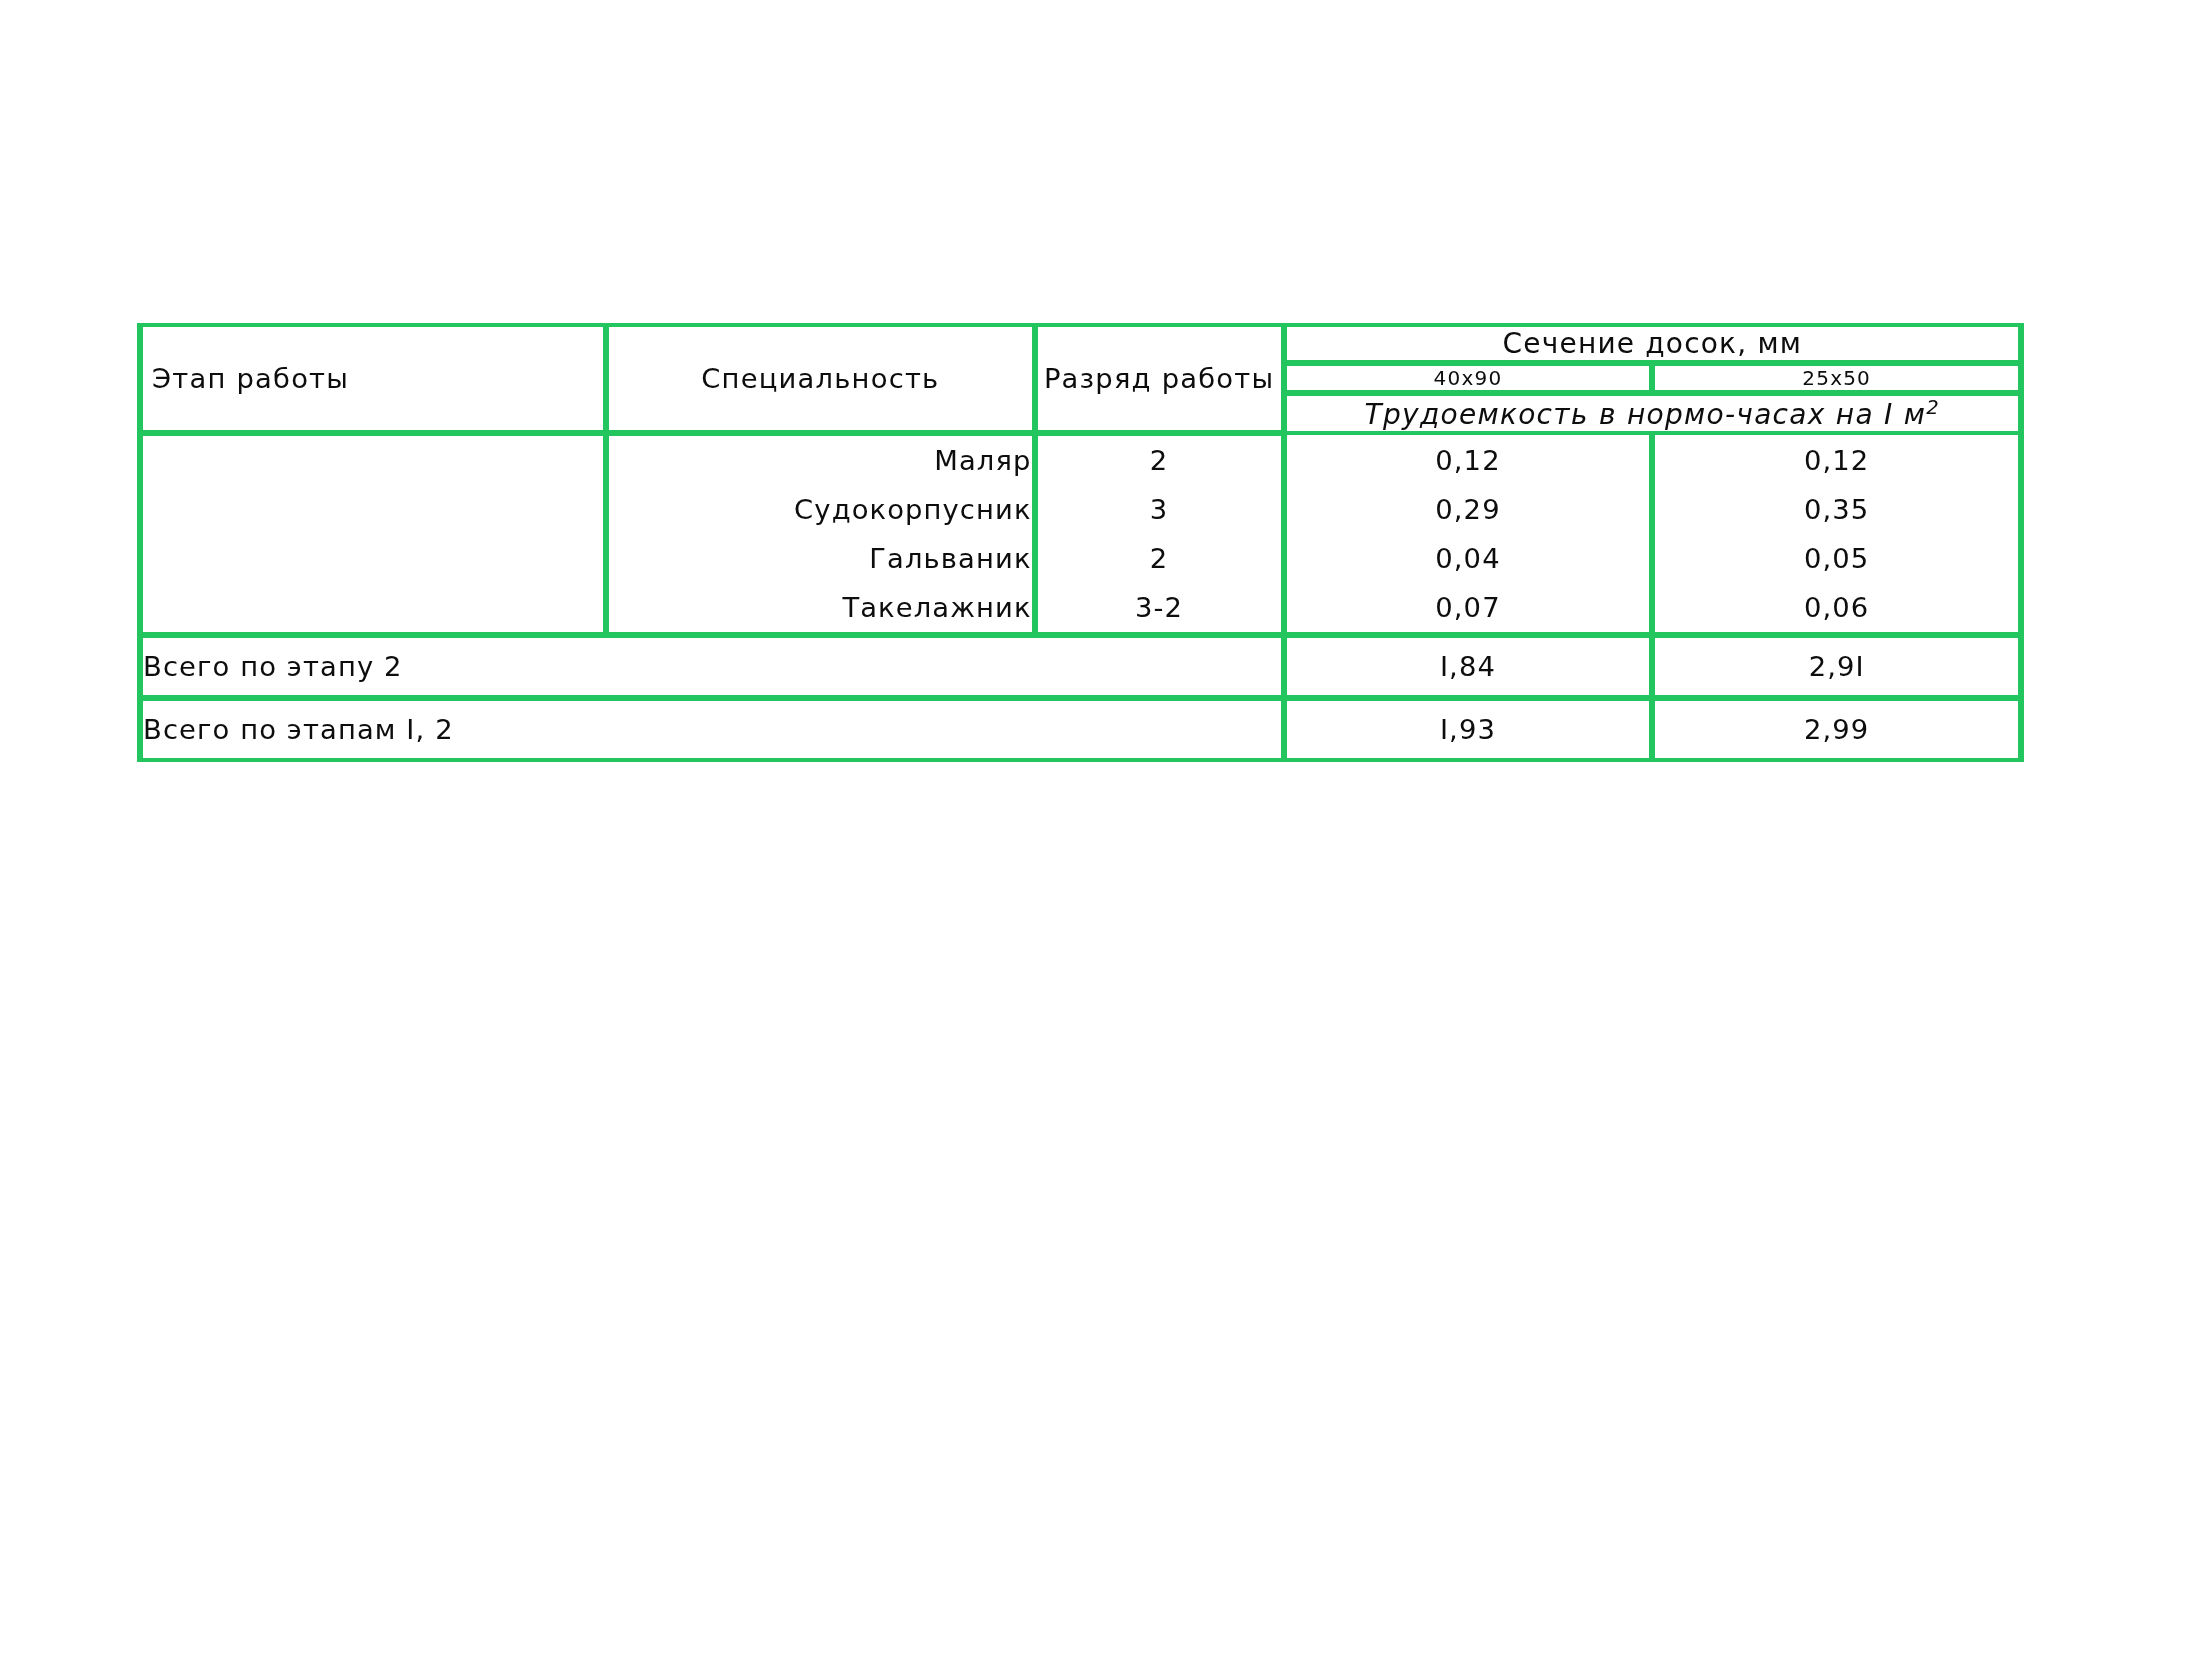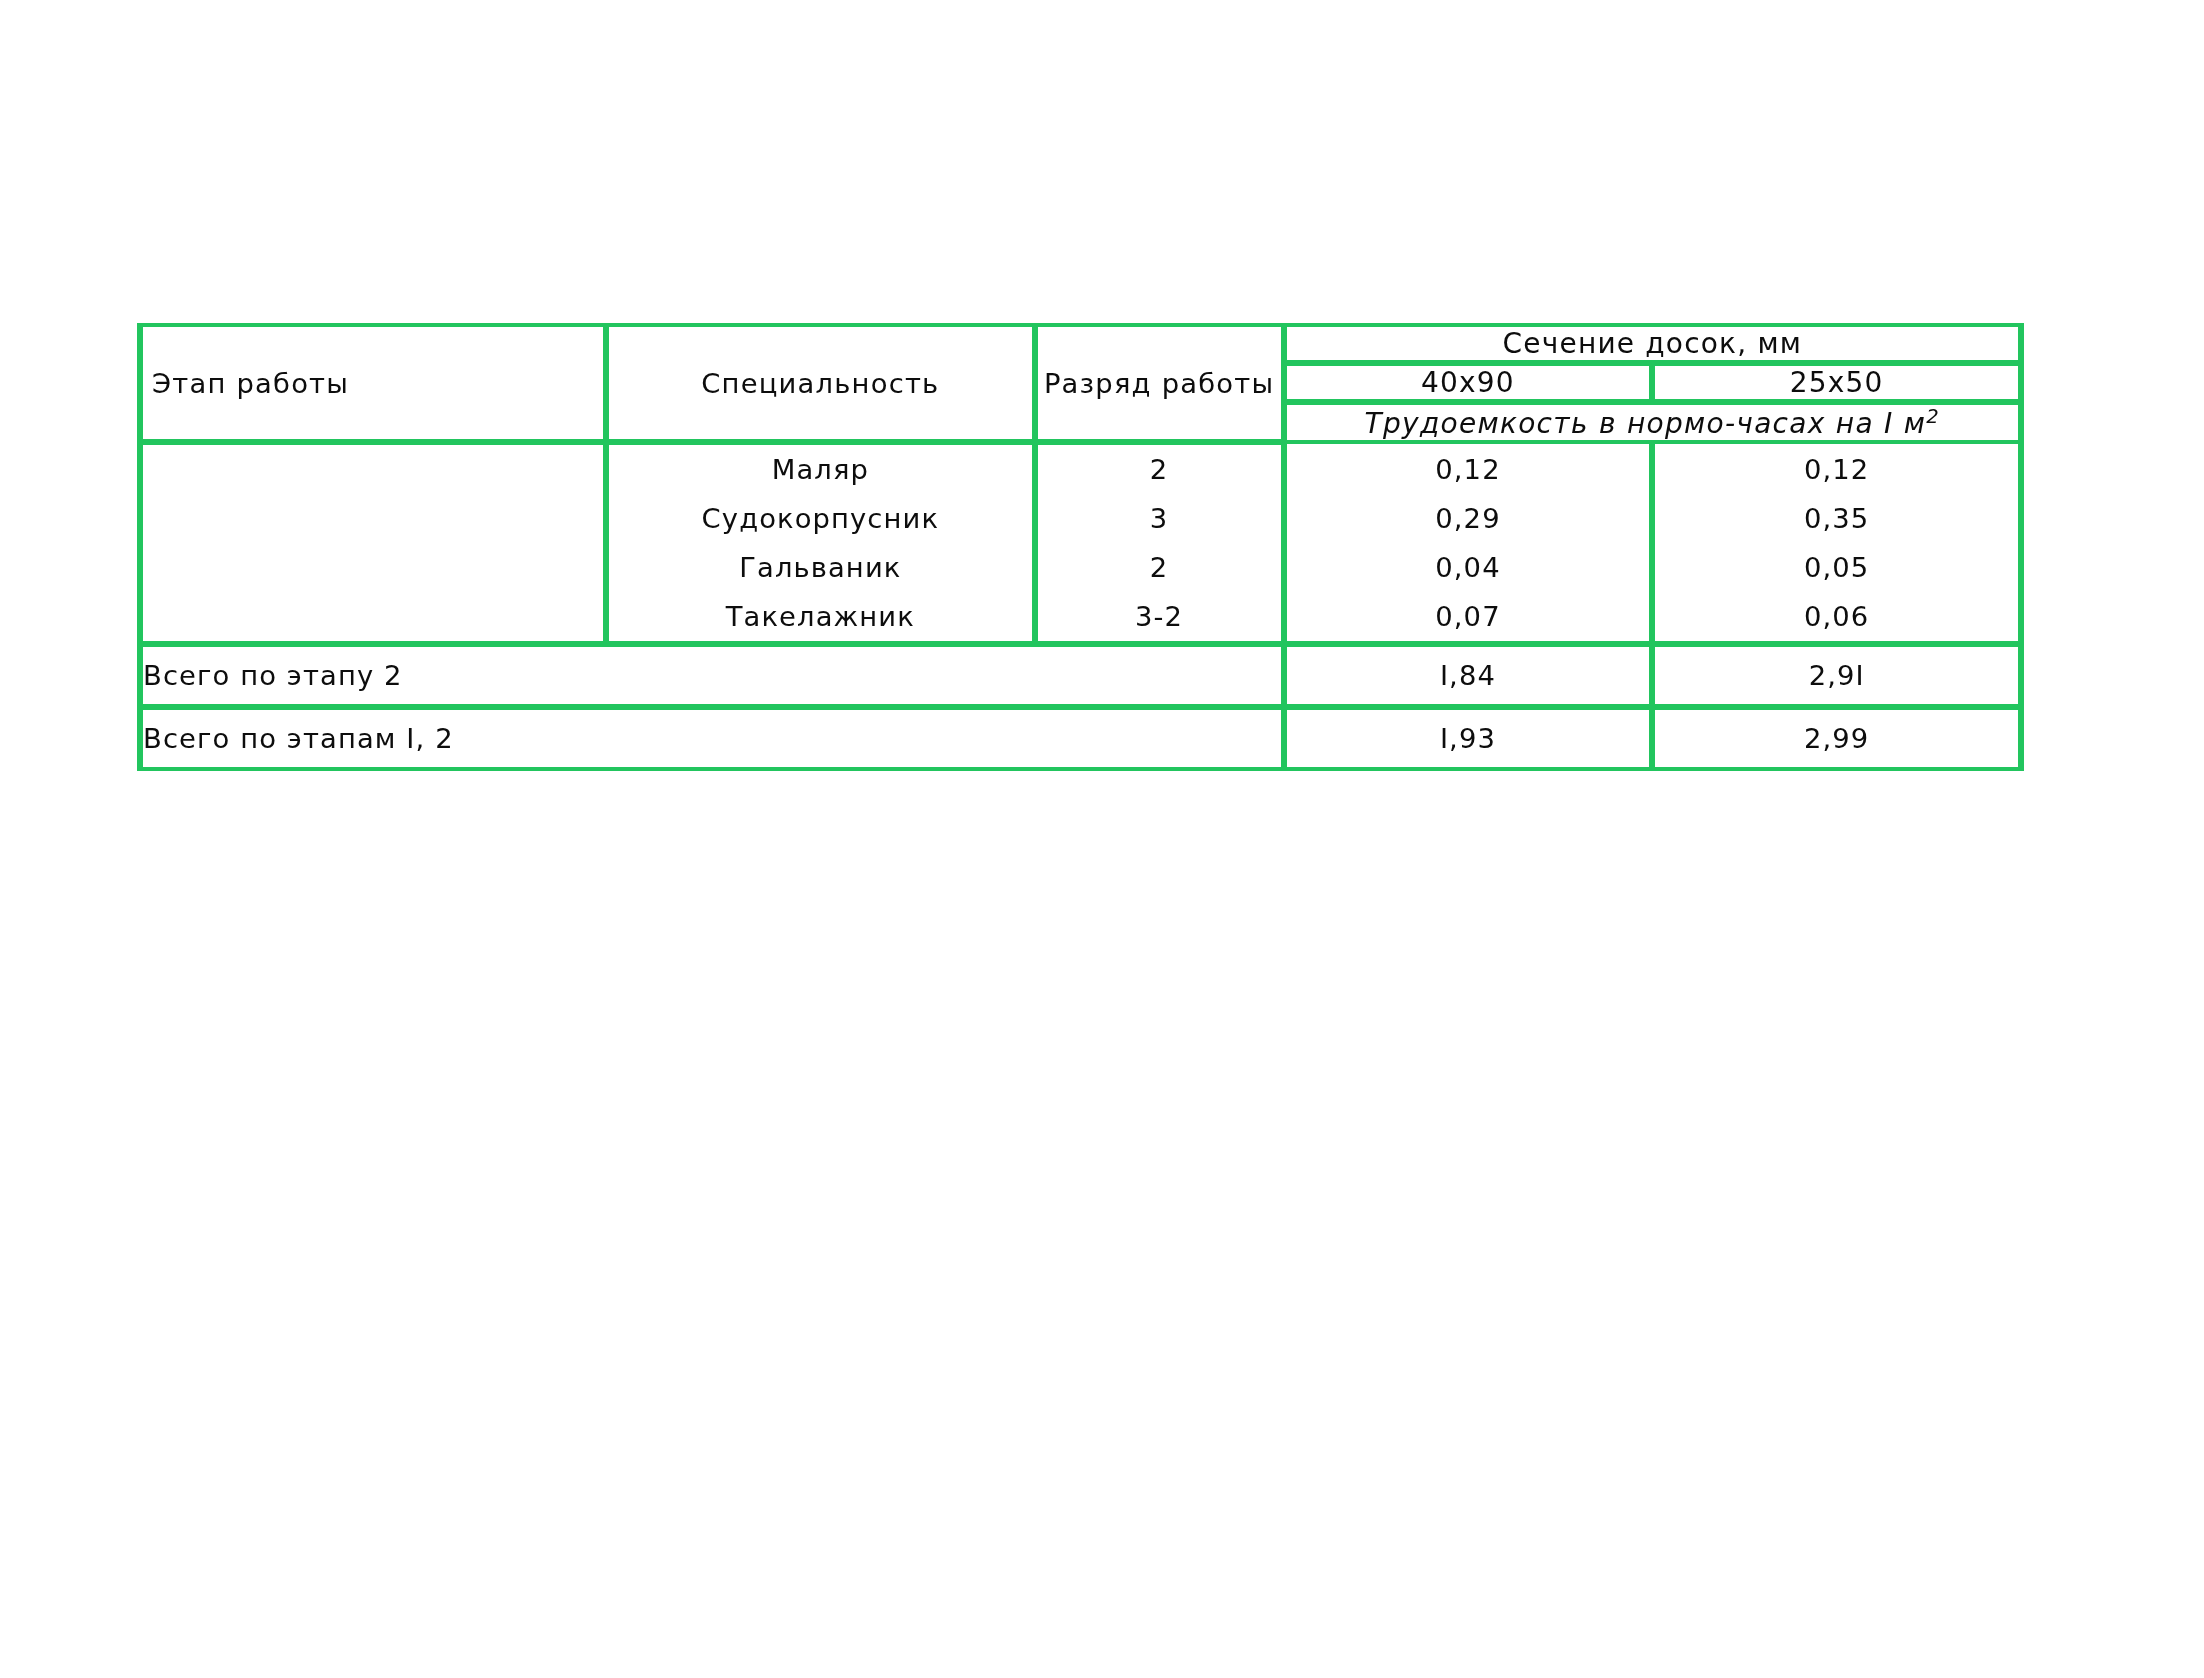--- a/index.html
+++ b/index.html
@@ -77,34 +77,34 @@
   .hcell {
     text-align: center;
     letter-spacing: 1.2px;
     padding: 7.8px 5.9px;
   }
   .hcell.left {
     text-align: left;
     padding-left: 9px;
   }
   .h-sechenie { font-size: 28px; }
-  .h-sub { font-size: 28px; }
+  .h-sub { font-size: 20px; }
   .h-trud { font-size: 28px; letter-spacing: 1.3px; font-style: italic; }
   .h-trud sup { font-size: 19.6px; }
 
   .stage-label {
     font-size: 27.4px;
     letter-spacing: 1.1px;
     padding-left: 17.6px;
     text-align: left;
     white-space: nowrap;
   }
 
   .spec-cell {
-    text-align: center;
+    text-align: right;
     padding-left: 21.6px;
     letter-spacing: 1.1px;
     white-space: nowrap;
   }
   .num-cell {
     text-align: center;
     letter-spacing: 1.1px;
   }
   .val-cell {
     text-align: center;

